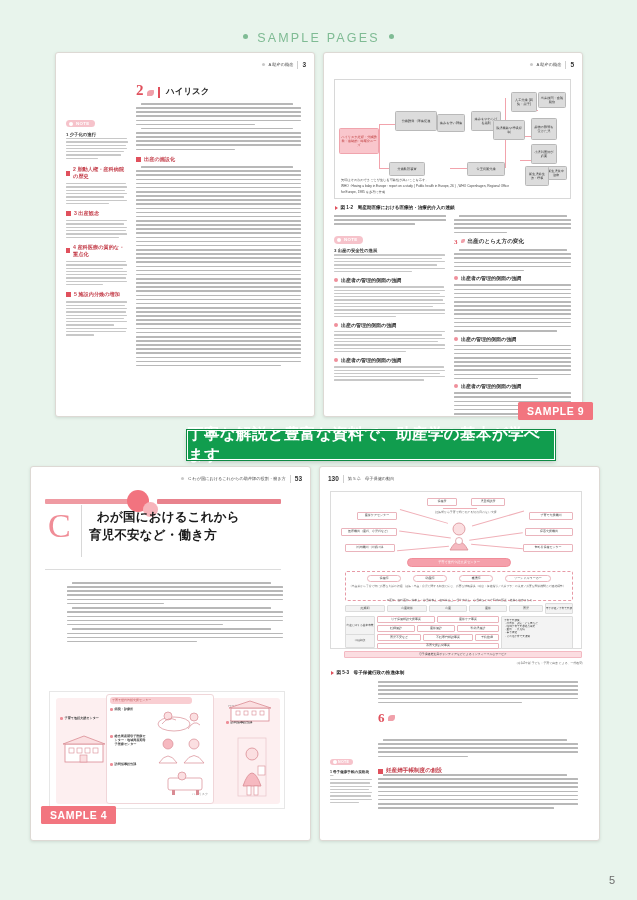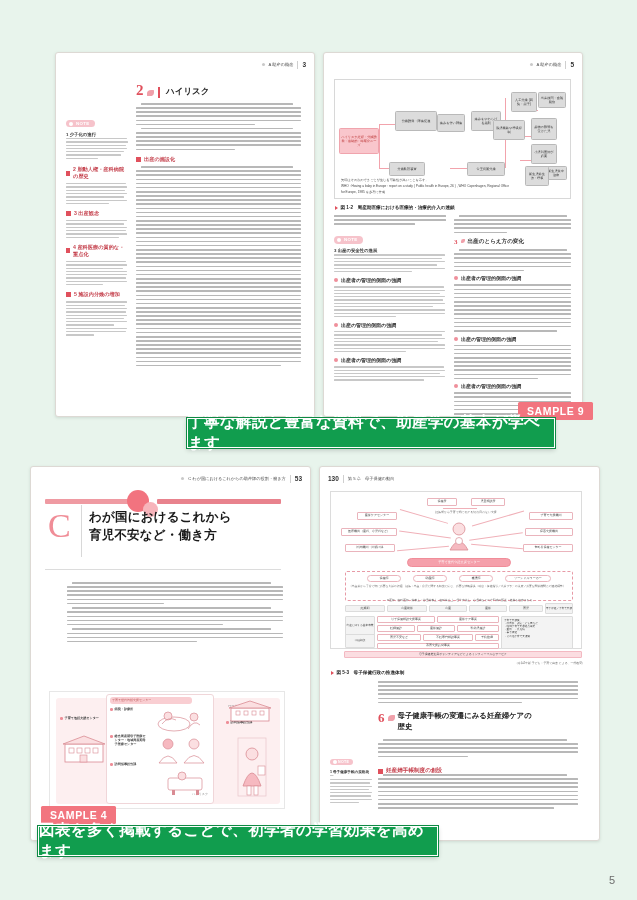--- a/index.html
+++ b/index.html
@@ -162,21 +162,21 @@
   
   .callout {
     position: absolute; background: #119d4e;
     border: 1.6px solid #ffffff;
     outline: 1px solid #0e8a44;
     color: #ffffff; font-weight: bold;
     display: flex; align-items: center; justify-content: center;
     box-shadow: 0 2px 5px rgba(0,0,0,.20);
     letter-spacing: .4px;
   }
-  .callout-1 { top: 418px; left: 187px; width: 368px; height: 30px; font-size: 15.5px; }
+  .callout-1 { top: 430px; left: 187px; width: 368px; height: 30px; font-size: 15.5px; }
   .callout-2 { top: 826px; left: 38px; width: 400px; height: 30px; font-size: 15.5px; }
 
   .sample-tag {
     position: absolute; background: #f2757f; color: #fff;
     font-size: 10.5px; font-weight: bold; letter-spacing: .6px;
     padding: 3px 9px; border-radius: 1.5px;
     display:flex; align-items:center; justify-content:center;
   }
   .tag-1 { top: 402px; left: 518px; }
   .tag-2 { top: 806px; left: 41px; }
@@ -185,20 +185,23 @@
   .doc-folio {
     position: absolute; right: 22px; bottom: 14px;
     font-size: 11px; color: #6d6d6d; font-weight: normal;
   }
 </style>
 </head>
 <body>
 
 <div class="page-root">
 
+  <div class="sample-pages-header">
+    <span class="sp-dot"></span><span class="sp-text">SAMPLE PAGES</span><span class="sp-dot"></span>
+  </div>
 
   <div class="spread spread-top">
 
     <div class="book-page">
       <div class="running-head rh-right">
         <span class="rh-marker"></span>
         <span>A 助産の概念</span>
         <span class="rh-rule-v"></span>
         <span class="rh-folio">3</span>
       </div>
@@ -493,21 +496,21 @@
 
       <div class="c-head-wrap" style="left:0; top:24px; width:100%; height:86px;">
         <div class="c-rule" style="left:14px; top:8px; width:86px;"></div>
         <div class="c-rule c-rule-dark" style="left:126px; top:8px; width:124px;"></div>
         <div class="c-circle" style="left:96px; top:-1px; width:22px; height:22px; background:#f2737f;"></div>
         <div class="c-circle" style="left:112px; top:11px; width:15px; height:15px; background:#f7b4bb;"></div>
 
         <div class="c-letter" style="left:17px; top:18px;">C</div>
         <div class="c-divider" style="left:50px; top:14px; height:52px;"></div>
 
-        <div class="c-title" style="left:58px; top:18px;">わが国におけるこれから</div>
+        <div class="c-title" style="left:66px; top:18px;">わが国におけるこれから</div>
         <div class="c-title" style="left:58px; top:36px;">育児不安など・働き方</div>
         <div class="c-divider" style="left:14px; top:78px; width:236px; height:1px; background:#dcdcdc;"></div>
       </div>
 
       <div class="col" style="left:36px; top:115px; width:216px;">
         <div class="tline ind"></div>
           <div class="tline s100"></div>
           <div class="tline s100"></div>
         <div class="tline s100"></div>
           <div class="tline s100"></div>
@@ -683,24 +686,20 @@
           <div class="tline s100"></div>
         <div class="tline s100"></div>
           <div class="tline s100"></div>
           <div class="tline s72"></div>
       </div>
 
       <div style="position:absolute; left:58px; top:244px; width:200px;">
         <div style="display:flex; align-items:flex-start; gap:3px;">
           <span class="sec-num" style="font-size:13px">6</span>
           <span class="sec-leaf" style="margin-top:4px"></span>
-          <div>
-            <div class="sec-title" style="font-size:7.4px">母子健康手帳の変遷にみる妊産婦ケアの</div>
-            <div class="sec-title" style="font-size:7.4px; margin-top:1px">歴史</div>
-          </div>
         </div>
       </div>
 
       <div class="col" style="left:58px; top:272px; width:200px;">
         <div class="tline ind"></div>
           <div class="tline s100"></div>
           <div class="tline s100"></div>
         <div class="tline s100"></div>
           <div class="tline s45"></div>
       </div>
@@ -729,17 +728,16 @@
         <div class="note-head" style="font-size:3.6px">1 母子健康手帳の規格統一</div>
         <div class="note-line" style="width:99%"></div><div class="note-line" style="width:95%"></div>
         <div class="note-line" style="width:99%"></div><div class="note-line" style="width:92%"></div>
         <div class="note-line" style="width:99%"></div><div class="note-line" style="width:97%"></div>
         <div class="note-line" style="width:99%"></div><div class="note-line" style="width:70%"></div>
       </div>
     </div>
   </div>
 
   <div class="sample-tag tag-2">SAMPLE 4</div>
-  <div class="callout callout-2">図表を多く掲載することで、初学者の学習効果を高めます</div>
 
   <div class="doc-folio">5</div>
 
 </div>
 
 </body></html>

